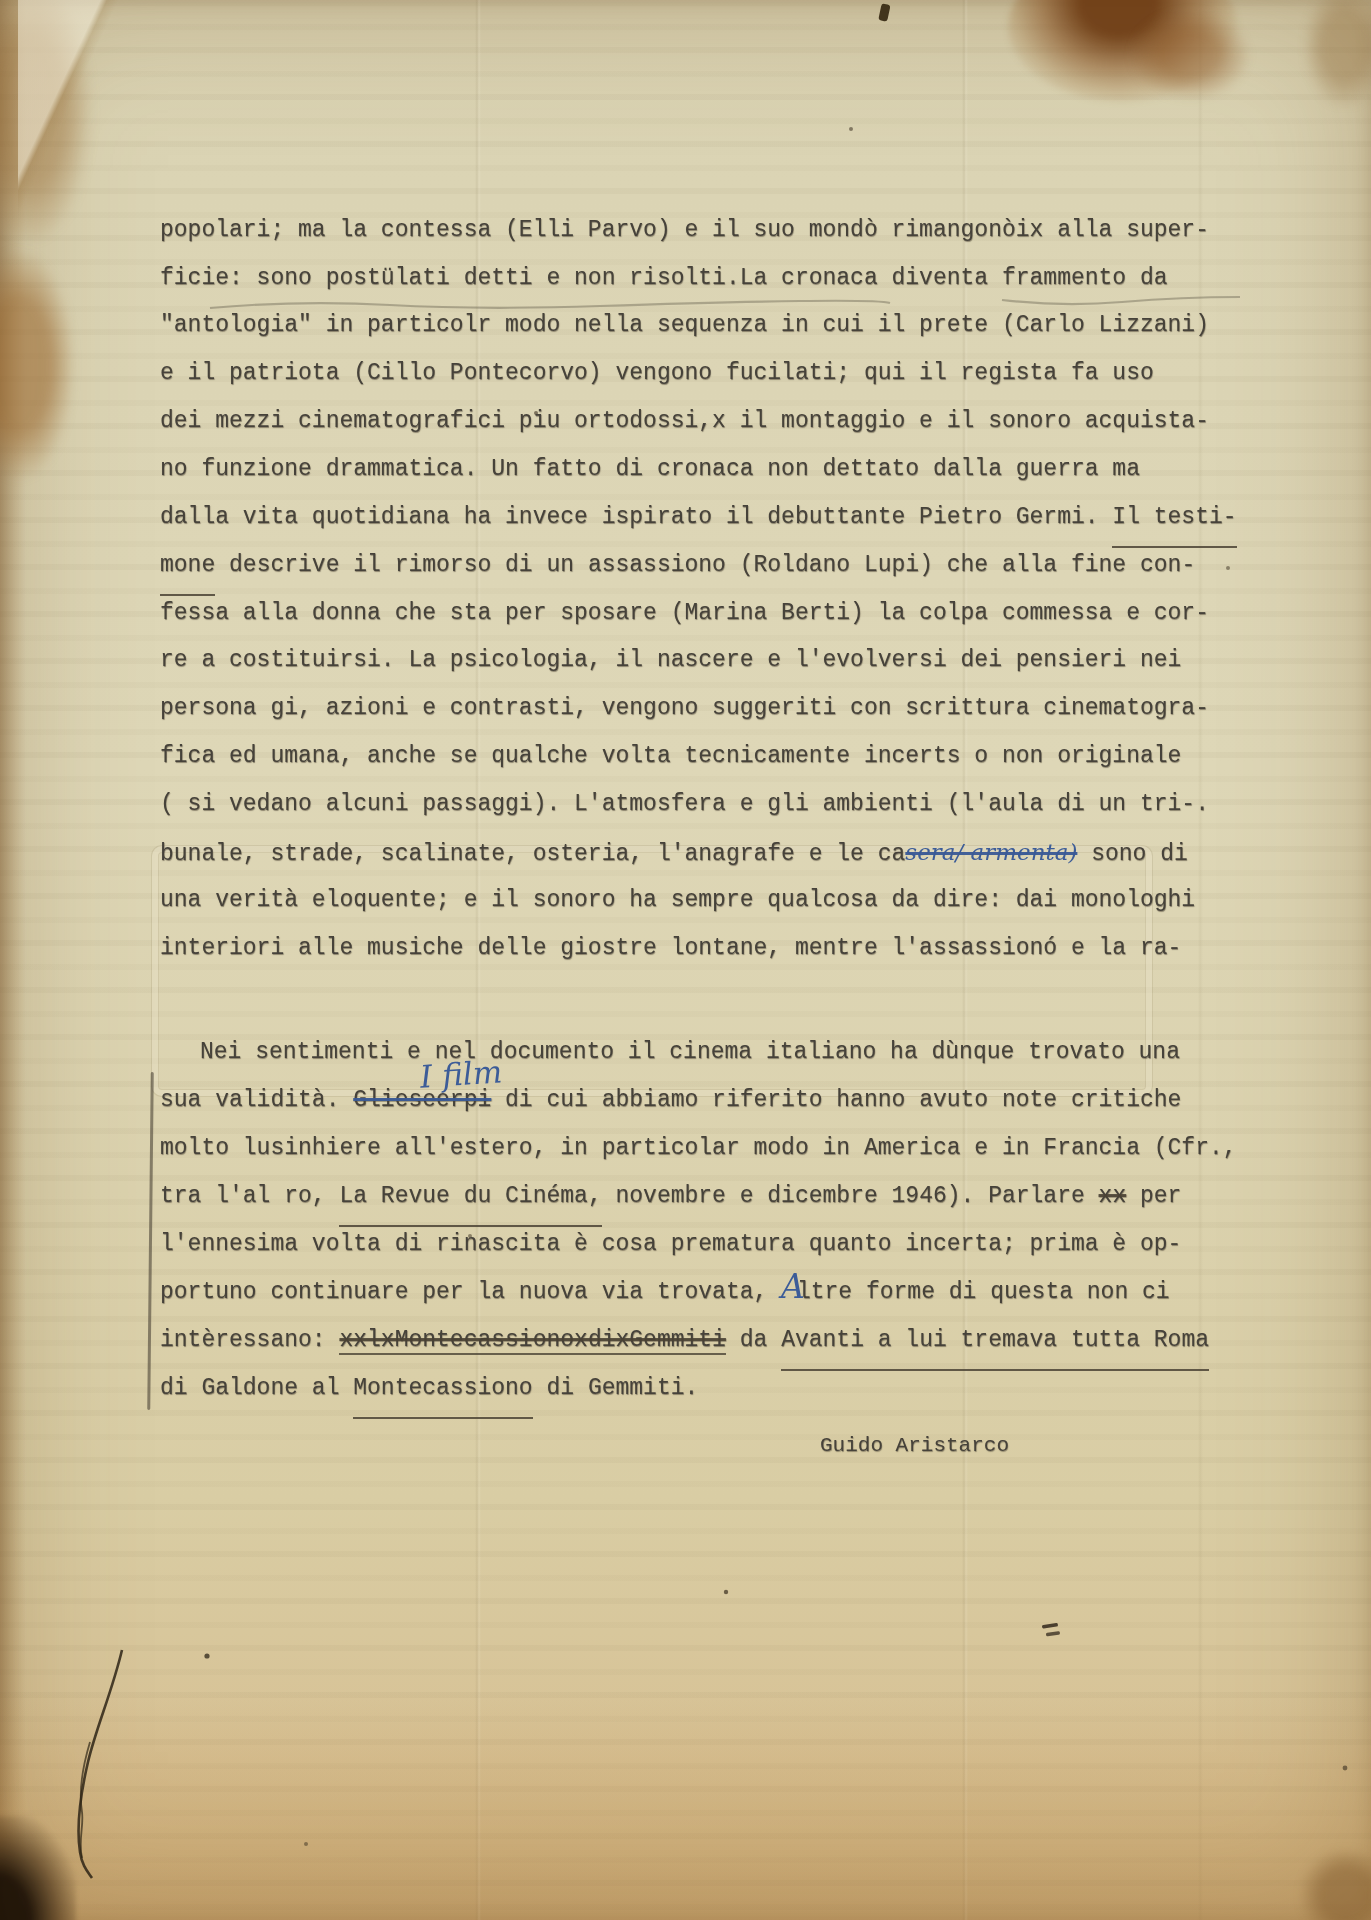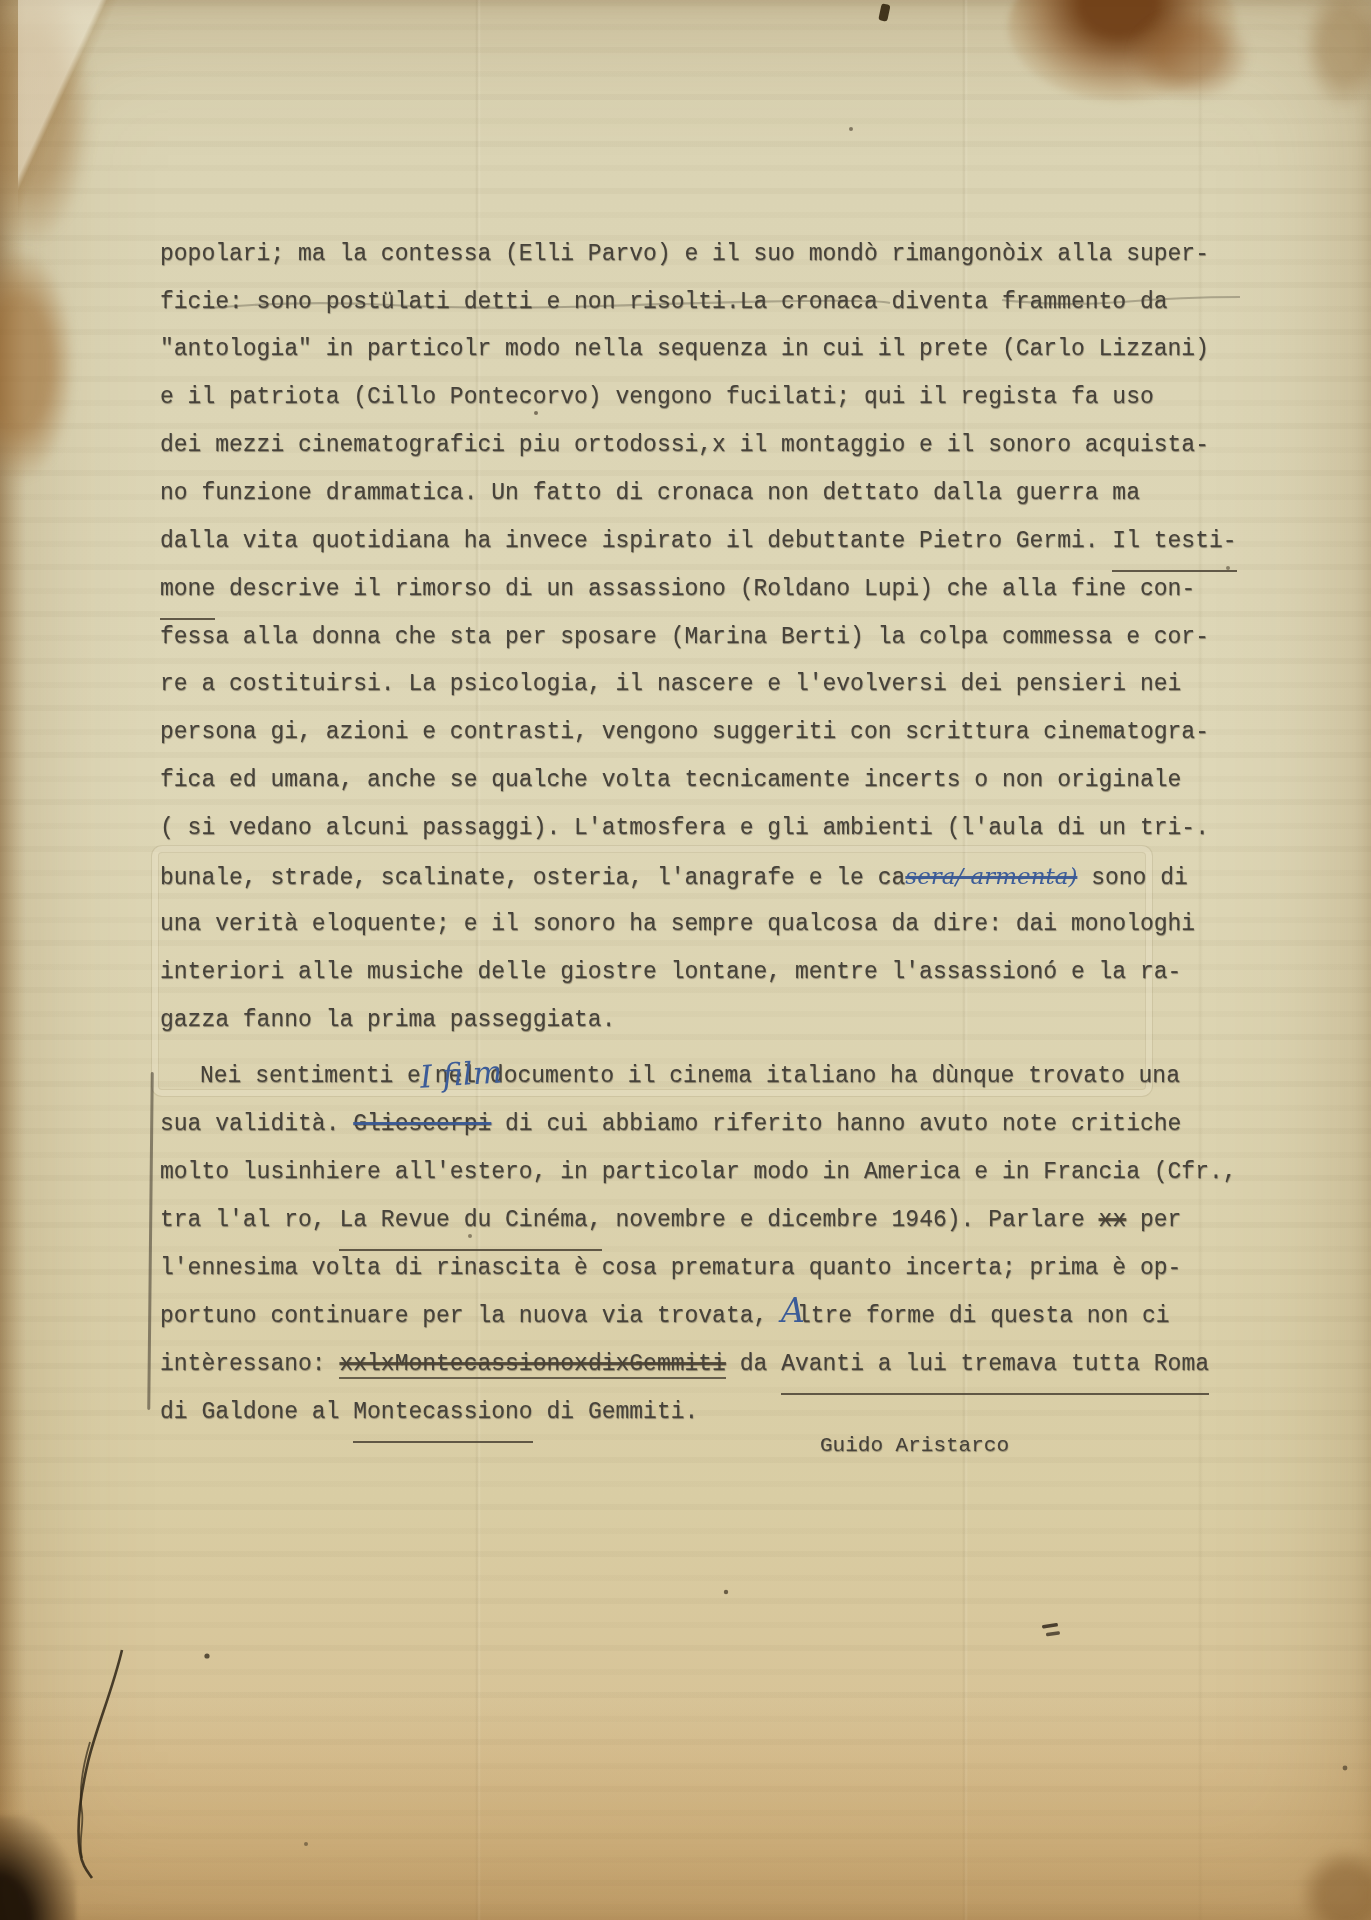--- a/index.html
+++ b/index.html
@@ -49,21 +49,21 @@
   .wm-box{left:38px;top:26px;width:250px;height:200px;border-radius:52px;}
   .wm-ring{left:75px;top:58px;width:152px;height:152px;border-radius:50%;}
   .wm-ring2{left:118px;top:98px;width:66px;height:66px;border-radius:50%;}
   .wm-txt{position:absolute;left:368px;font-family:"Liberation Sans",sans-serif;font-weight:bold;
     font-size:92px;letter-spacing:3px;line-height:1;transform:scale(.95,1.3);transform-origin:left top;
     color:rgba(240,234,212,.34);-webkit-text-stroke:3px rgba(122,109,75,.34);
     text-shadow:2px 2px 2px rgba(255,253,240,.28);}
   .wm-t1{top:12px;} .wm-t2{top:136px;}
   
   .tl{position:absolute;left:160px;white-space:pre;font:23px/30px "Liberation Mono",monospace;
-    color:#46423a;text-shadow:.5px .7px .9px rgba(72,64,50,.55);margin-top:24px;}
+    color:#46423a;text-shadow:.5px .7px .9px rgba(72,64,50,.55);}
   .seg{display:inline;}
   .u{border-bottom:2.5px solid rgba(74,66,52,.85);padding-bottom:16px;}
   .xs{text-decoration:line-through;text-decoration-thickness:2.5px;text-decoration-color:rgba(74,66,52,.85);}
   .xsb{text-decoration:line-through;text-decoration-thickness:3px;text-decoration-color:rgba(58,90,150,.95);}
   .xsu{text-decoration:line-through;text-decoration-thickness:2.5px;text-decoration-color:rgba(74,66,52,.85);
     border-bottom:2.5px solid rgba(74,66,52,.8);}
   .hw{font-family:"DejaVu Serif",serif;font-style:italic;color:#3c5c98;text-shadow:none;}
   .hw-insert{position:absolute;left:420px;top:1056px;font-size:31px;transform:rotate(-4deg);}
   .hw-capA{font-size:33px;line-height:20px;letter-spacing:-2px;margin-right:-6px;}
   .sig{position:absolute;left:820px;top:1432px;white-space:pre;font:21px/28px "Liberation Mono",monospace;
@@ -120,21 +120,20 @@
   <div class="tl" style="top:502px"><span class="seg">dalla vita quotidiana ha invece ispirato il debuttante Pietro Germi. </span><span class="seg u">Il testi-</span></div>
   <div class="tl" style="top:550px"><span class="seg u">mone</span><span class="seg"> descrive il rimorso di un assassiono (Roldano Lupi) che alla fine con-</span></div>
   <div class="tl" style="top:645px"><span class="seg">re a costituirsi. La psicologia, il nascere e l'evolversi dei pensieri nei</span></div>
   <div class="tl" style="top:598px"><span class="seg">fessa alla donna che sta per sposare (Marina Berti) la colpa commessa e cor-</span></div>
   <div class="tl" style="top:693px"><span class="seg">persona gi, azioni e contrasti, vengono suggeriti con scrittura cinematogra-</span></div>
   <div class="tl" style="top:741px"><span class="seg">fica ed umana, anche se qualche volta tecnicamente incerts o non originale</span></div>
   <div class="tl" style="top:789px"><span class="seg">( si vedano alcuni passaggi). L'atmosfera e gli ambienti (l'aula di un tri-.</span></div>
   <div class="tl" style="top:837px"><span class="seg">bunale, strade, scalinate, osteria, l'anagrafe e le ca</span><span class="seg hw xsb">sera/ armenta)</span><span class="seg"> sono di</span></div>
   <div class="tl" style="top:933px"><span class="seg">interiori alle musiche delle giostre lontane, mentre l'assassionó e la ra-</span></div>
   <div class="tl" style="top:885px"><span class="seg">una verità eloquente; e il sonoro ha sempre qualcosa da dire: dai monologhi</span></div>
-  <div class="tl" style="top:981px"><span class="seg">gazza fanno la prima passeggiata.</span></div>
   <div class="tl" style="top:1037px;left:200px"><span class="seg">Nei sentimenti e nel documento il cinema italiano ha dùnque trovato una</span></div>
   <div class="tl" style="top:1085px"><span class="seg">sua validità. </span><span class="seg xsb">Glieseerpi</span><span class="seg"> di cui abbiamo riferito hanno avuto note critiche</span></div>
   <div class="tl" style="top:1133px"><span class="seg">molto lusinhiere all'estero, in particolar modo in America e in Francia (Cfr.,</span></div>
   <div class="tl" style="top:1181px"><span class="seg">tra l'al ro, </span><span class="seg u">La Revue du Cinéma,</span><span class="seg"> novembre e dicembre 1946). Parlare </span><span class="seg xs">xx</span><span class="seg"> per</span></div>
   <div class="tl" style="top:1277px"><span class="seg">portuno continuare per la nuova via trovata, </span><span class="seg hw hw-capA">A</span><span class="seg">ltre forme di questa non ci</span></div>
   <div class="tl" style="top:1229px"><span class="seg">l'ennesima volta di rinascita è cosa prematura quanto incerta; prima è op-</span></div>
   <div class="tl" style="top:1325px"><span class="seg">intèressano: </span><span class="seg xsu">xxlxMontecassionoxdixGemmiti</span><span class="seg"> da </span><span class="seg u">Avanti a lui tremava tutta Roma</span></div>
   <div class="tl" style="top:1373px"><span class="seg">di Galdone al </span><span class="seg u">Montecassiono</span><span class="seg"> di Gemmiti.</span></div>
 
   <div class="hw hw-insert">I film</div>

